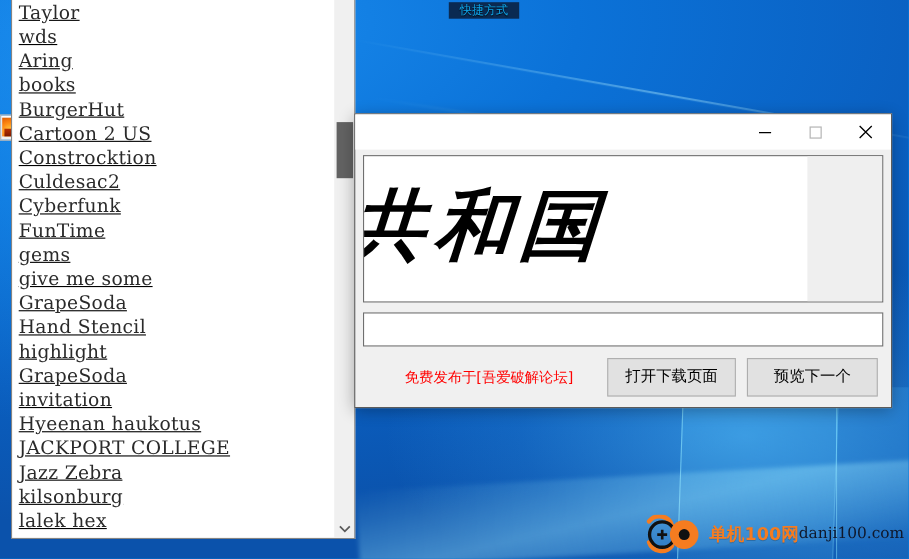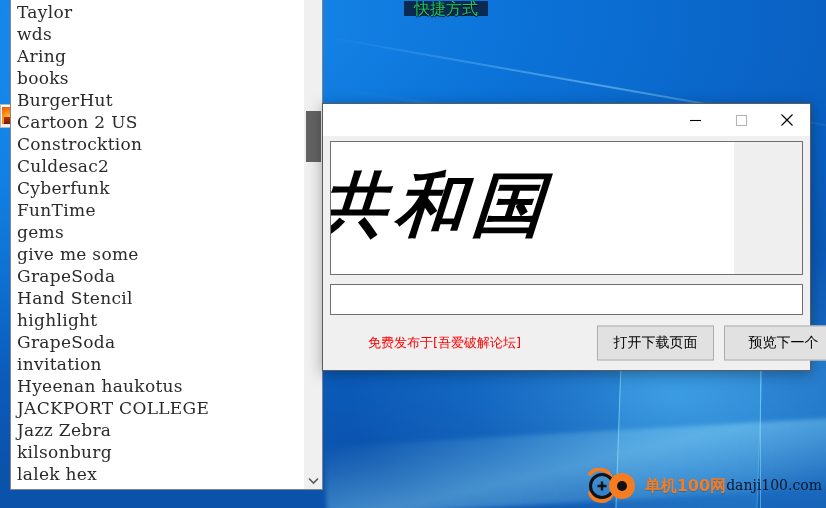--- a/index.html
+++ b/index.html
@@ -51,21 +51,21 @@
     background:linear-gradient(90deg, rgba(180,240,255,.0), rgba(180,240,255,.55), rgba(180,240,255,.0));
     transform:rotate(9deg);filter:blur(.8px);opacity:.4;
   }
 
   
   #icon-shortcut{
     position:absolute;left:404px;top:0px;width:72px;text-align:center;
   }
   #icon-shortcut .lbl{
     display:inline-block;
-    font-size:16px;color:#22c55e;line-height:15px;
+    font-size:11px;color:#0ea5e9;line-height:15px;
     background:#0a2a52;
     padding:0 10px;
     text-shadow:0 1px 1px rgba(0,0,0,.9);
     white-space:nowrap;
     font-family:"DejaVu Sans","Liberation Sans",sans-serif;
   }
 
   
   #icon-left{
     position:absolute;left:0px;top:104px;width:19px;height:22px;
@@ -83,21 +83,21 @@
   }
 
   
   #font-list{
     position:absolute;left:10px;top:-2px;width:313px;height:492px;
     background:#ffffff;border:1px solid #848484;
     box-sizing:border-box;overflow:hidden;
     display:flex;
   }
   #font-list .items{
-    flex:1 1 auto;padding:2px 0 0 6px;overflow:hidden;
+    flex:1 1 auto;padding:2px 0 0 6px;overflow:hidden;text-decoration:underline;
   }
   #font-list .item{
     font-family:"DejaVu Serif","Liberation Serif",serif;
     font-size:17px;line-height:22px;color:#2a2a2a;
     white-space:nowrap;height:22px;
     letter-spacing:.3px;
   }
   
   #font-list-scrollbar{
     flex:0 0 17px;width:17px;background:#f0f0f0;position:relative;
@@ -180,21 +180,20 @@
     position:absolute;left:38px;top:50%;transform:translateY(-50%);
     color:#ff0000;font-size:13px;white-space:nowrap;
     font-family:"DejaVu Sans","Liberation Sans",sans-serif;
   }
   .dlg-btn{
     position:absolute;top:50%;transform:translateY(-50%);
     height:35px;background:#e1e1e1;border:1px solid #adadad;
     box-sizing:border-box;display:flex;align-items:center;justify-content:center;
     font-size:14px;color:#000;cursor:default;
     font-family:"DejaVu Sans","Liberation Sans",sans-serif;
-    margin-left:45px;
   }
   #btn-open-download{left:222px;width:117px;}
   #btn-preview-next{left:349px;width:119px;}
 
   
   #watermark{
     position:absolute;right:4px;bottom:4px;
     display:flex;align-items:center;gap:4px;
   }
   #watermark .logo{position:relative;width:58px;height:36px;flex:0 0 58px;}

